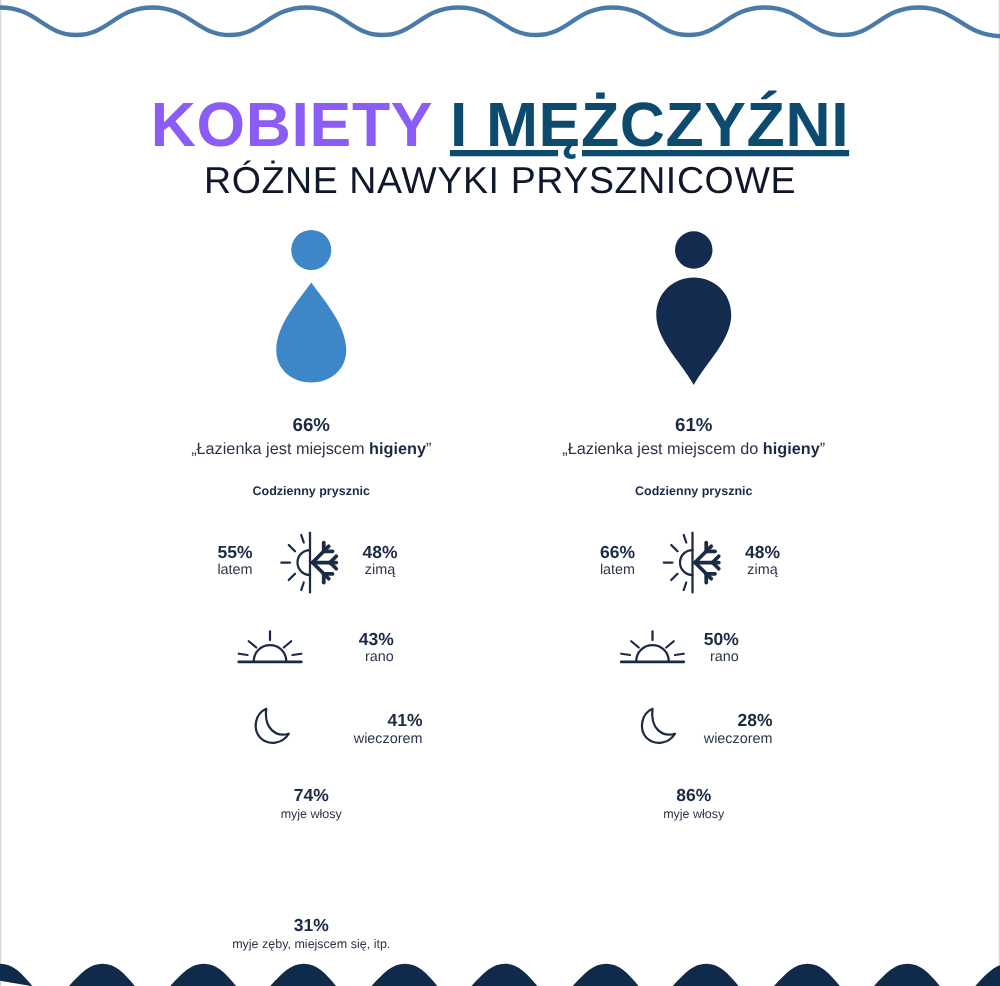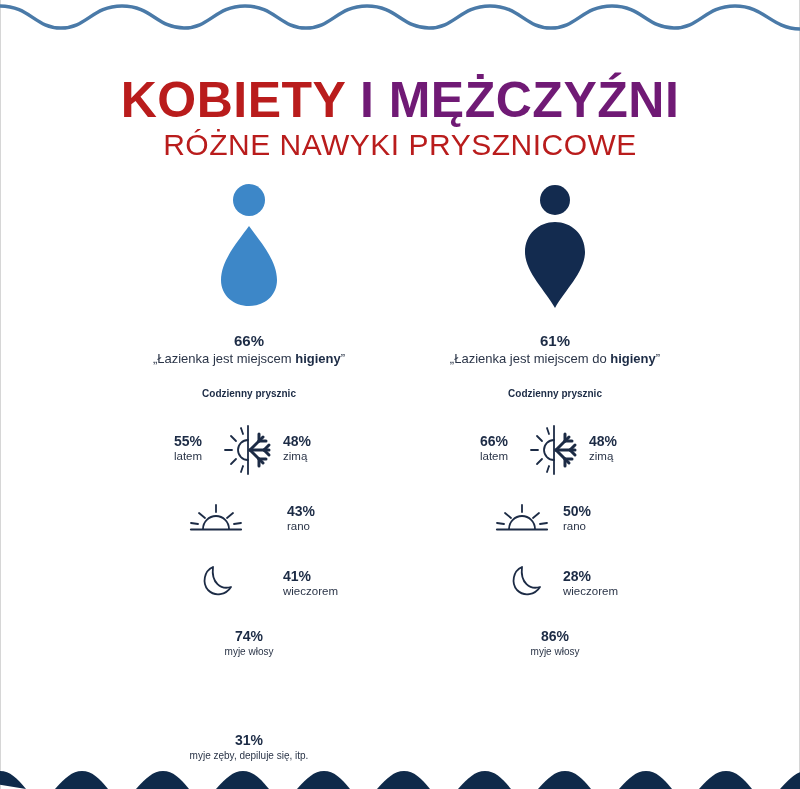--- a/index.html
+++ b/index.html
@@ -3,45 +3,45 @@
   <meta charset="utf-8">
   <style>
     * { box-sizing: border-box; margin: 0; padding: 0; }
     html, body { width: 800px; height: 789px; background: #ffffff; overflow: hidden; }
     body { position: relative; font-family: "Liberation Sans", sans-serif; color: #1c2b45; }
     .frame { position: absolute; left: 0; top: 0; width: 800px; height: 789px; border-left: 1px solid #d6d6d6; border-right: 1px solid #d6d6d6; }
     .wave-top { position: absolute; left: 0; top: 0; width: 800px; height: 40px; }
     .wave-bottom { position: absolute; left: 0; top: 760px; width: 800px; height: 29px; }
 
     .title { position: absolute; top: 72px; left: 0; width: 800px; text-align: center; font-weight: 700; font-size: 50px; letter-spacing: 0.5px; line-height: 56px; }
-    .title .t1 { color: #b91c1c; }
-    .title .t2 { color: #701a75; }
-    .subtitle { position: absolute; top: 128px; left: 0; width: 800px; text-align: center; font-size: 30px; color: #b91c1c; letter-spacing: 0.5px; font-weight: 400; }
+    .title .t1 { color: #8b5cf6; }
+    .title .t2 { color: #0c4a6e; text-decoration: underline; }
+    .subtitle { position: absolute; top: 128px; left: 0; width: 800px; text-align: center; font-size: 30px; color: #0f172a; letter-spacing: 0.5px; font-weight: 400; }
 
     .col { position: absolute; top: 0; width: 400px; height: 789px; }
     .col.left { left: 49px; }
     .col.right { left: 355px; }
 
     .figure { position: absolute; left: 150px; top: 182px; width: 100px; height: 130px; }
 
     .center-block { position: absolute; left: 0; width: 400px; text-align: center; }
     .pct-main { font-weight: 700; font-size: 15px; color: #1c2b45; }
     .quote { font-size: 13px; color: #2b3548; margin-top: 2px; }
     .quote b { font-weight: 700; color: #1c2b45; }
     .daily { font-weight: 700; font-size: 10px; color: #1c2b45; }
 
     .season { position: absolute; top: 425px; left: 118px; width: 165px; height: 50px; }
     .season .lv { position: absolute; left: 0; top: 8px; width: 42px; text-align: center; }
-    .season .rv { position: absolute; left: 116px; top: 8px; width: 42px; text-align: left; }
+    .season .rv { position: absolute; left: 116px; top: 8px; width: 42px; text-align: center; }
     .season .icon { position: absolute; left: 50px; top: 0; width: 62px; height: 50px; }
     .val { font-weight: 700; font-size: 14px; color: #1c2b45; line-height: 16px; }
     .lab { font-size: 11.5px; color: #2b3548; line-height: 14px; }
 
     .row-icon { position: absolute; }
-    .time-block { position: absolute; text-align: left; }
+    .time-block { position: absolute; text-align: right; }
 
     .bottom-stat { position: absolute; left: 0; width: 400px; text-align: center; }
     .bottom-stat .val { font-size: 14px; }
     .bottom-stat .lab { font-size: 10px; margin-top: 1px; }
   </style>
 </head>
 <body>
 
 <div class="frame"></div>
 
@@ -124,21 +124,21 @@
     <div class="val">41%</div>
     <div class="lab">wieczorem</div>
   </div>
 
   <div class="bottom-stat" style="top:628px;">
     <div class="val">74%</div>
     <div class="lab">myje włosy</div>
   </div>
   <div class="bottom-stat" style="top:684px;margin-top:48px;">
     <div class="val">31%</div>
-    <div class="lab">myje zęby, depiluje się, itp.</div>
+    <div class="lab">myje zęby, miejscem się, itp.</div>
   </div>
 </div>
 
 <div class="col right">
   <svg class="figure" viewBox="0 0 100 130">
     <circle cx="50" cy="18" r="15" fill="#132b4f"></circle>
     <path d="M50,40 C66,40 80,52 80,70 C80,90 60,108 50,126 C40,108 20,90 20,70 C20,52 34,40 50,40 Z" fill="#132b4f"></path>
   </svg>
 
   <div class="center-block" style="top:332px;">

